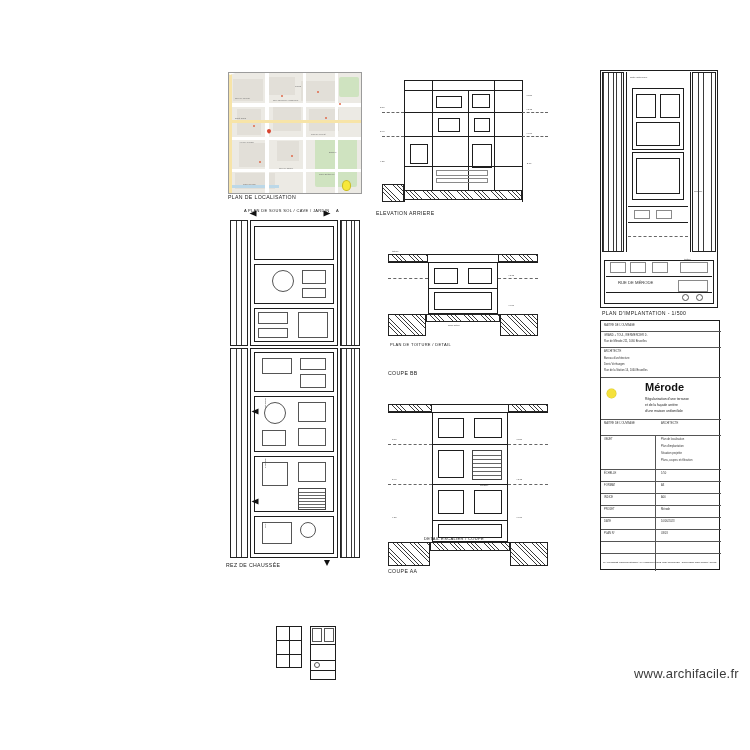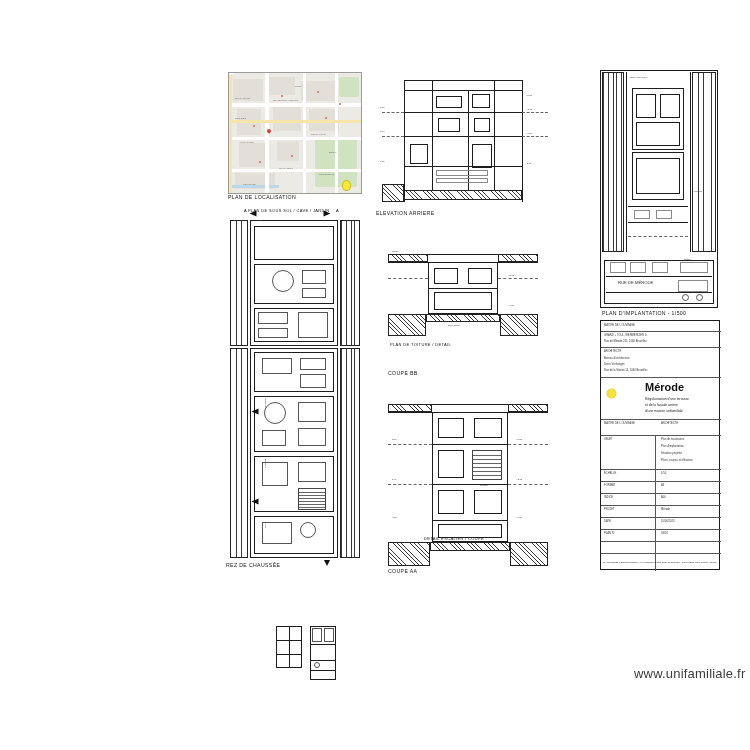--- a/index.html
+++ b/index.html
@@ -438,15 +438,15 @@
     <div class="ln" style="left:13px;top:0px;width:0.4px;height:42px;"></div>
     <div class="box" style="left:34px;top:0px;width:26px;height:54px;"></div>
     <div class="ln" style="left:34px;top:18px;width:26px;height:0.4px;"></div>
     <div class="ln" style="left:34px;top:34px;width:26px;height:0.4px;"></div>
     <div class="ln" style="left:34px;top:44px;width:26px;height:0.4px;"></div>
     <div class="furn" style="left:36px;top:2px;width:10px;height:14px;"></div>
     <div class="furn" style="left:48px;top:2px;width:10px;height:14px;"></div>
     <div class="circle" style="left:38px;top:36px;width:6px;height:6px;"></div>
   </div>
 
-  <div class="watermark" style="left:634px;top:666px;">www.unifamiliale.fr</div>
+  <div class="watermark" style="left:634px;top:666px;">www.archifacile.fr</div>
 
 </div>
 
 </body></html>

